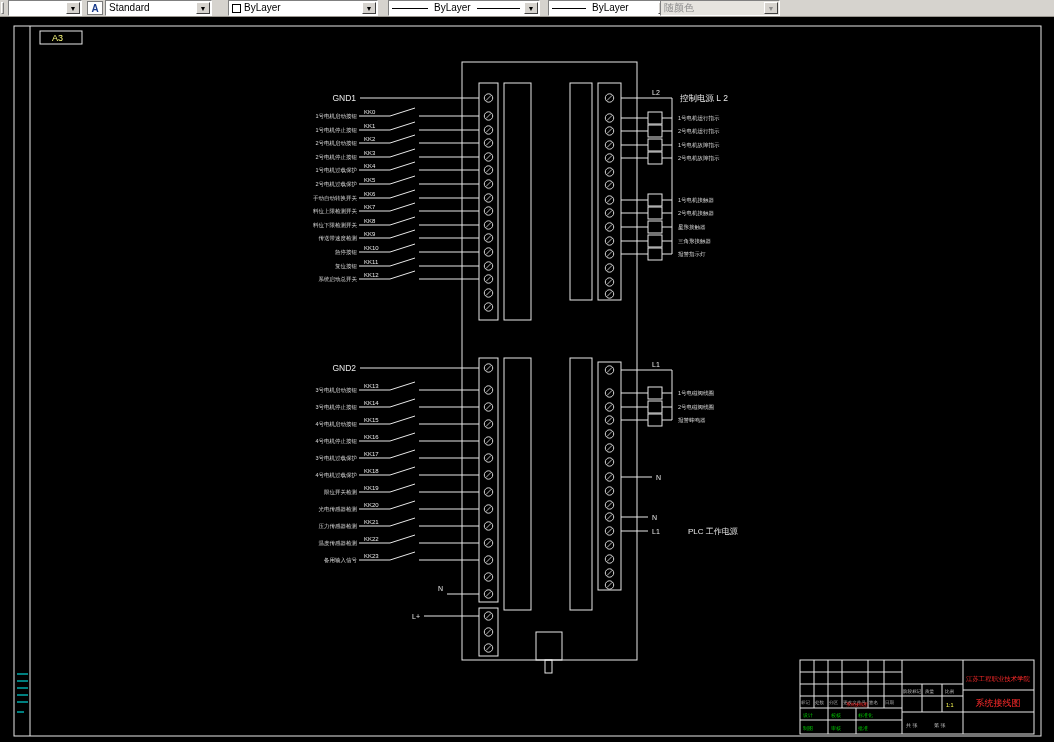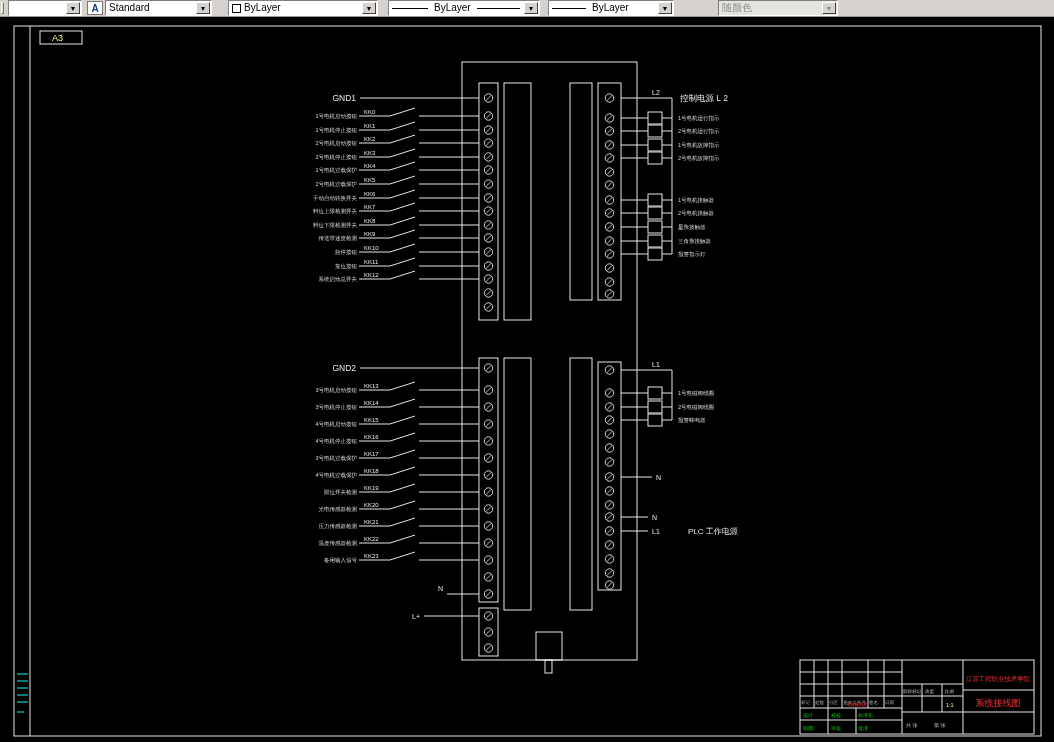--- a/index.html
+++ b/index.html
@@ -66,21 +66,21 @@
       <span class="ltline l2" style="flex:1"></span>
       <span class="arrow">▼</span>
     </div>
 
     <div class="combo" style="left:548px;width:126px">
       <span class="ltline l3"></span>
       <span class="val">ByLayer</span>
       <span class="arrow">▼</span>
     </div>
 
-    <div class="combo disabled" style="left:718px;width:120px">
+    <div class="combo disabled" style="left:660px;width:120px">
       <span class="val">随颜色</span>
       <span class="arrow">▼</span>
     </div>
   </div>
 
   <div class="canvas">
     <svg id="schematic" width="1054" height="725" viewBox="0 17 1054 725">
         <rect x="14" y="26" width="1027" height="710" fill="none" stroke="#e8e8e8" stroke-width="1"></rect>
         <line x1="30" y1="26" x2="30" y2="736" stroke="#e8e8e8" stroke-width="1"></line>
         <rect x="40" y="31" width="42" height="13" fill="none" stroke="#e8e8e8" stroke-width="1"></rect>

